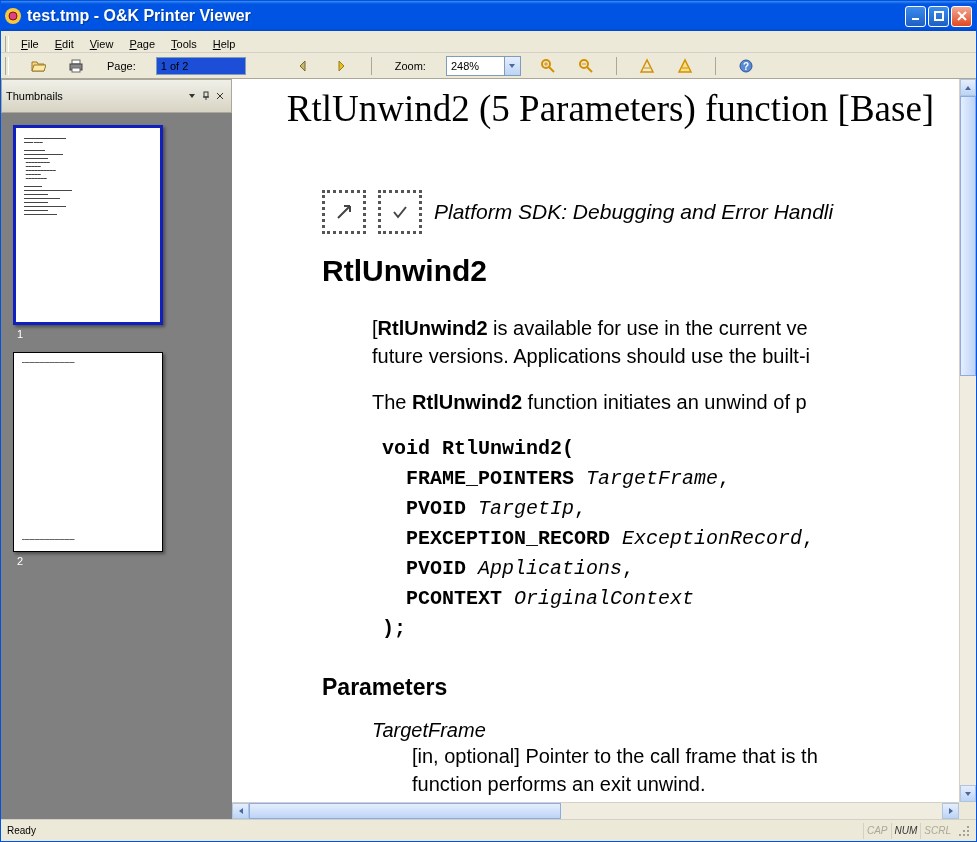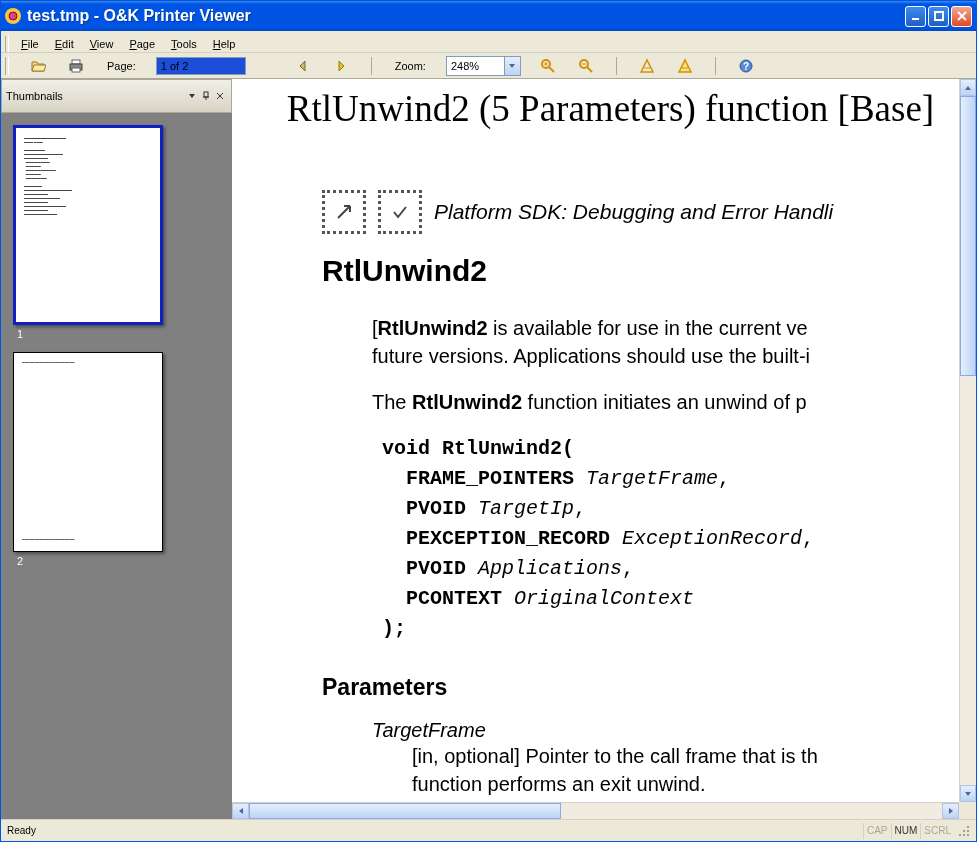--- a/index.html
+++ b/index.html
@@ -217,21 +217,21 @@
 .statusbar {
   height: 22px;
   background: #ece9d8;
   border-top: 1px solid #d4d0c8;
   display: flex;
   align-items: center;
   padding: 0 6px;
   font-size: 10px;
 }
 .statusbar-text { flex: 1; }
-.status-ind { padding: 0 3px; color: #aca899; border-left: 1px solid #d4d0c8; height: 16px; display:flex;align-items:center;}
+.status-ind { padding: 0 3px; color: #aca899; border-left: 1px solid #d4d0c8; height: 16px; display:flex;align-items:center;font-style:italic;}
 .status-ind.active { color: #333; }
 .resize-grip { width: 16px; display:flex; align-items:flex-end; justify-content:flex-end;}
 .resize-grip svg { width:12px;height:12px;}
 </style>
 </head>
 <body>
 
 <div class="titlebar">
   <div class="titlebar-icon">
     <svg viewBox="0 0 10 10">

